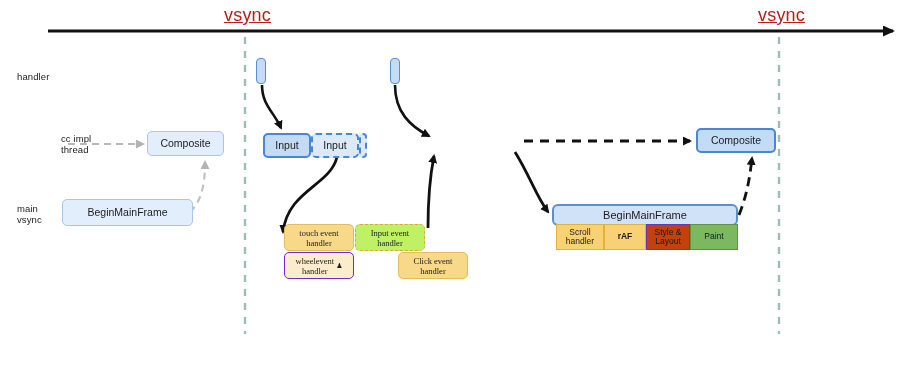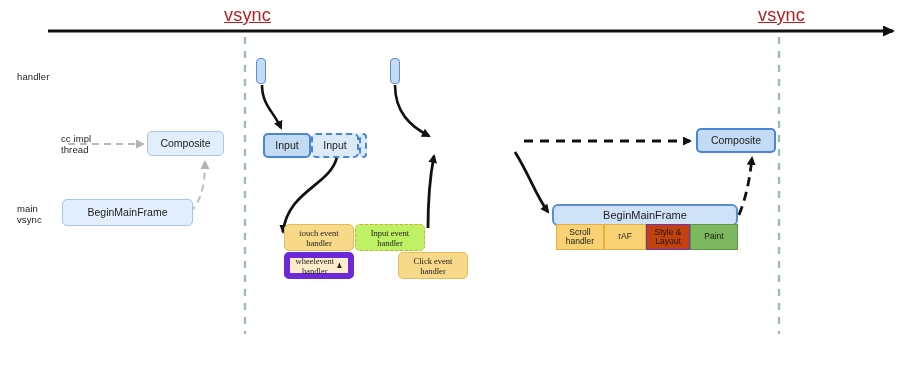--- a/index.html
+++ b/index.html
@@ -115,21 +115,21 @@
   .handler-solid {
     background: #f8d98a;
     border: 1px solid #e3bc5c;
   }
   .handler-dashed {
     background: #bef264;
     border: 1px dashed #d9a93c;
   }
   .handler-pale {
     background: #fbeccb;
-    border: 6px solid #6d28d9;
+    border: 1px solid #6d28d9;
   }
   .pill {
     position: absolute;
     box-sizing: border-box;
     background: #c6dcf6;
     border: 1.5px solid #5b8fd4;
     border-radius: 4px;
   }
   .source-note {
     position: absolute;
@@ -205,21 +205,21 @@
   <div class="node blue-dashed" style="left:311px; top:133px; width:48px; height:25px;">Input</div>
   <div class="node blue-dashed" style="left:359px; top:133px; width:8px; height:25px;"></div>
 
 
   <div class="node blue-strong" style="left:696px; top:128px; width:80px; height:25px;">Composite</div>
 
   <div class="node mainframe-bar" style="left:552px; top:204px; width:186px; height:22px;">BeginMainFrame</div>
 
   <div class="seg seg-amber" style="left:556px; top:224px; width:48px; height:26px;">Scroll
 handler</div>
-  <div class="seg seg-amber" style="left:604px; top:224px; width:42px; height:26px;">rAF</div>
+  <div class="seg seg-amber" style="left:604px; top:224px; width:42px; height:26px;font-weight:bold;">rAF</div>
   <div class="seg seg-purple" style="left:646px; top:224px; width:44px; height:26px;">Style &amp;
 Layout</div>
   <div class="seg seg-green" style="left:690px; top:224px; width:48px; height:26px;">Paint</div>
 
   <div class="handler handler-solid" style="left:284px; top:224px; width:70px; height:27px;">touch event
 handler</div>
 
   <div class="handler handler-dashed" style="left:355px; top:224px; width:70px; height:27px;">Input event
 handler</div>
 

